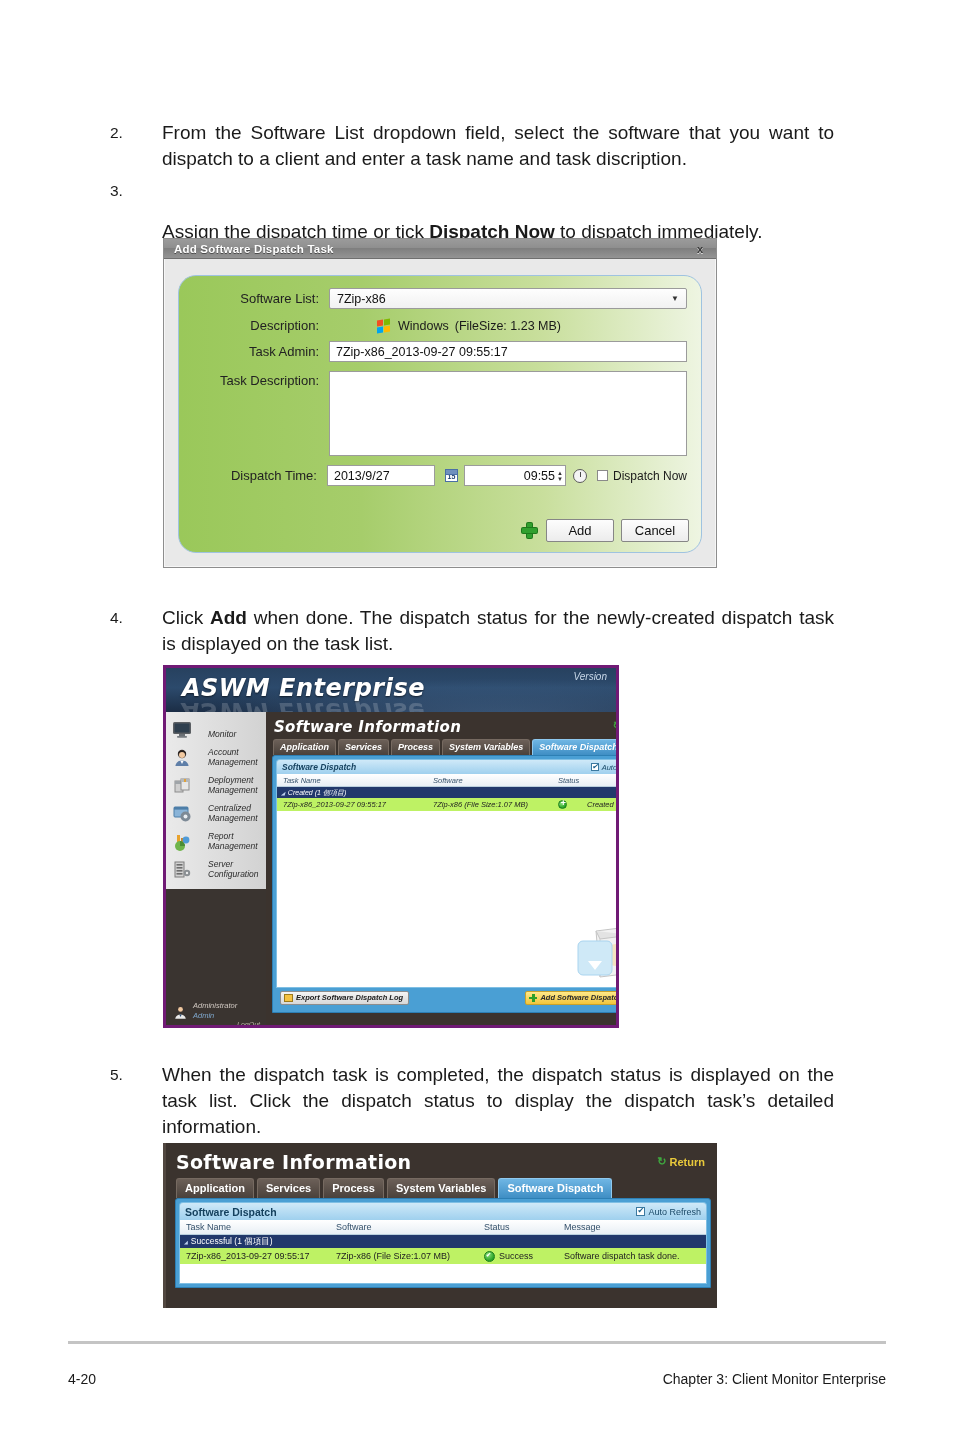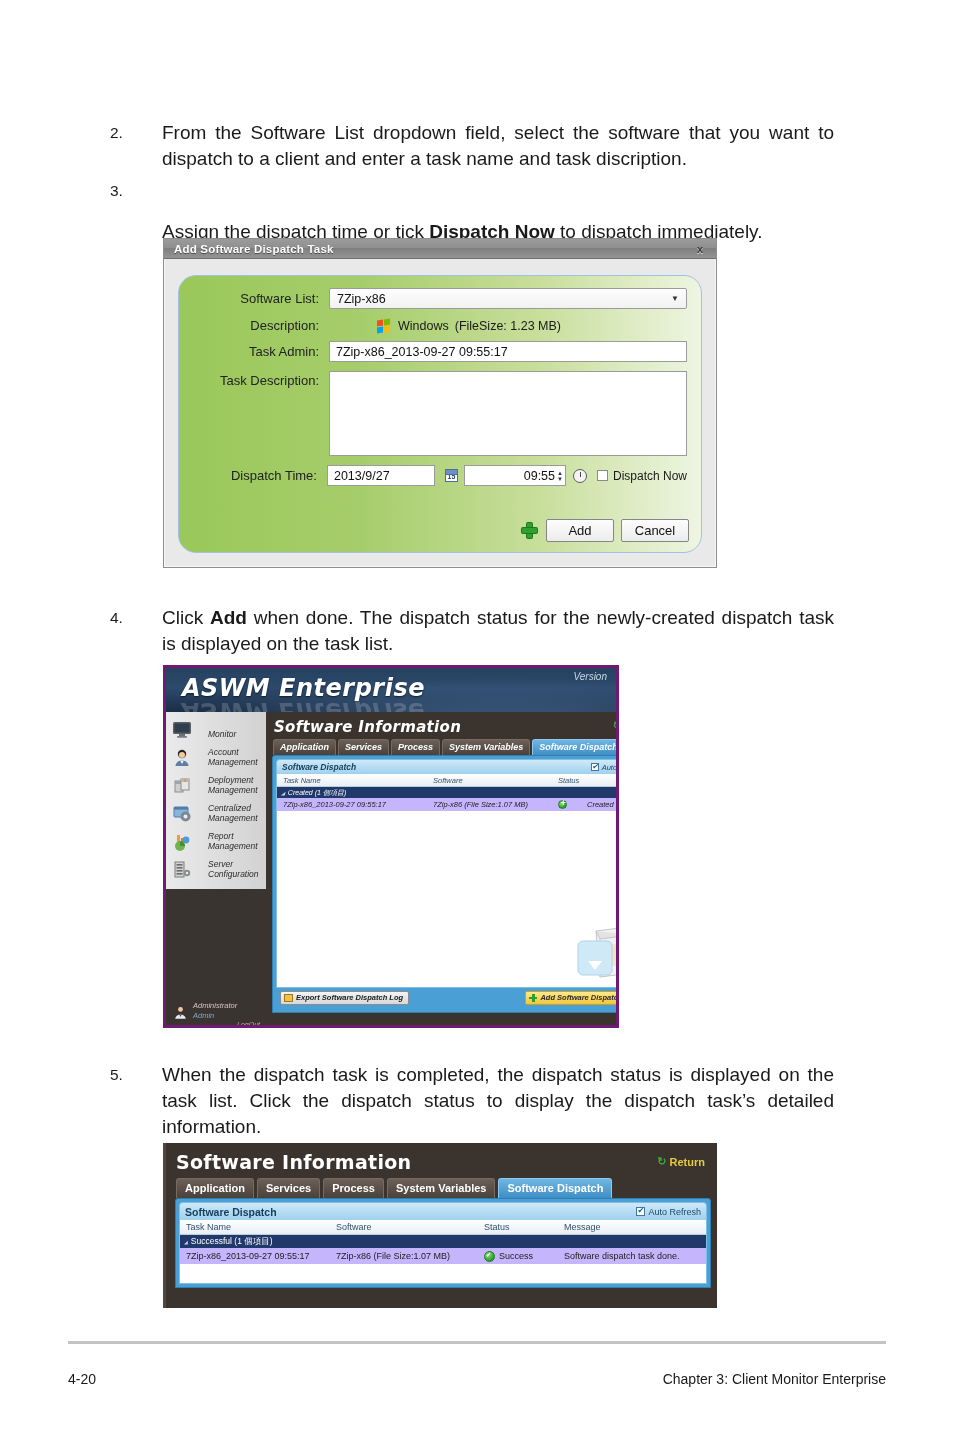--- a/index.html
+++ b/index.html
@@ -213,21 +213,21 @@
     background:linear-gradient(to bottom,#cfe9f8,#9fd0ee);
     border:1px solid #7fbfe4; border-bottom:none;
     border-radius:4px 4px 0 0;
     padding:0 5px; position:relative;
   }
   .panel-head .ph-title { font-size:8.5px; font-weight:bold; color:#15415e; }
   .panel-head .ph-right { position:absolute; right:5px; display:flex; align-items:center; gap:3px; }
   .ph-chk { width:8px; height:8px; background:#fff; border:1px solid #3b79a0; position:relative; }
   .ph-chk::after{ content:"✔"; position:absolute; left:0px; top:-2px; font-size:8px; color:#1a5f8a; }
   .ph-chk-lbl { font-size:7.5px; color:#1b4a68; }
-  .grid { background:#c4b5fd; border:1px solid #7fbfe4; border-top:none; }
+  .grid { background:#bef264; border:1px solid #7fbfe4; border-top:none; }
   .grid-head {
     display:flex; height:13px; align-items:center;
     background:linear-gradient(to bottom,#ffffff,#e8eff5);
     border-bottom:1px solid #b9cfdd;
   }
   .gh { font-size:7.5px; color:#34506a; padding-left:6px; }
   .grp-row {
     display:flex; align-items:center; height:11px;
     background:#21386b; color:#ffffff; font-size:7px; padding-left:4px; gap:3px;
   }

